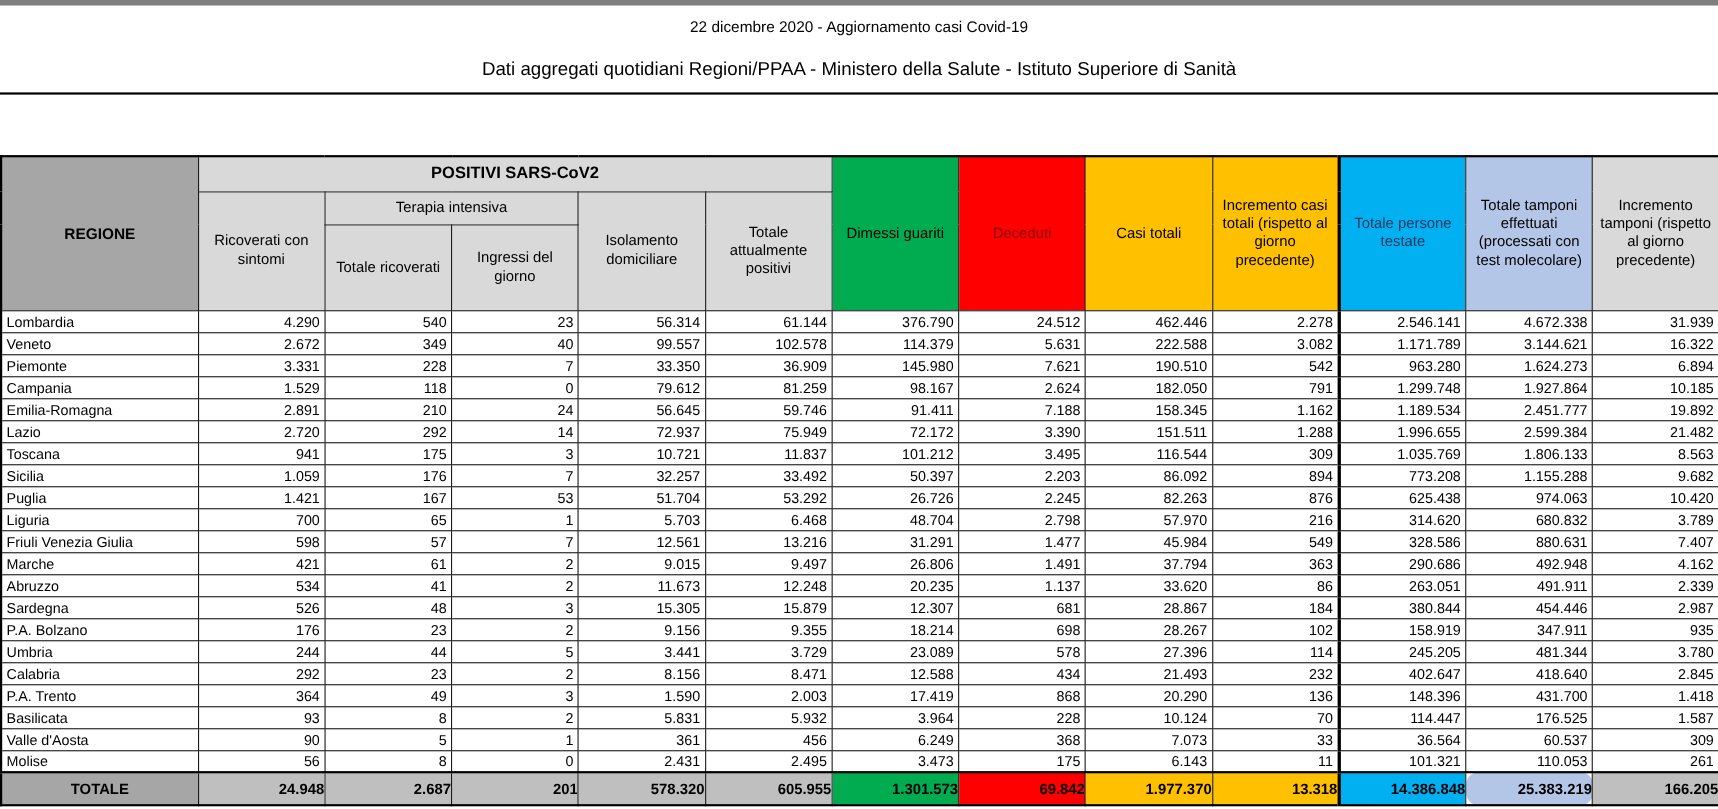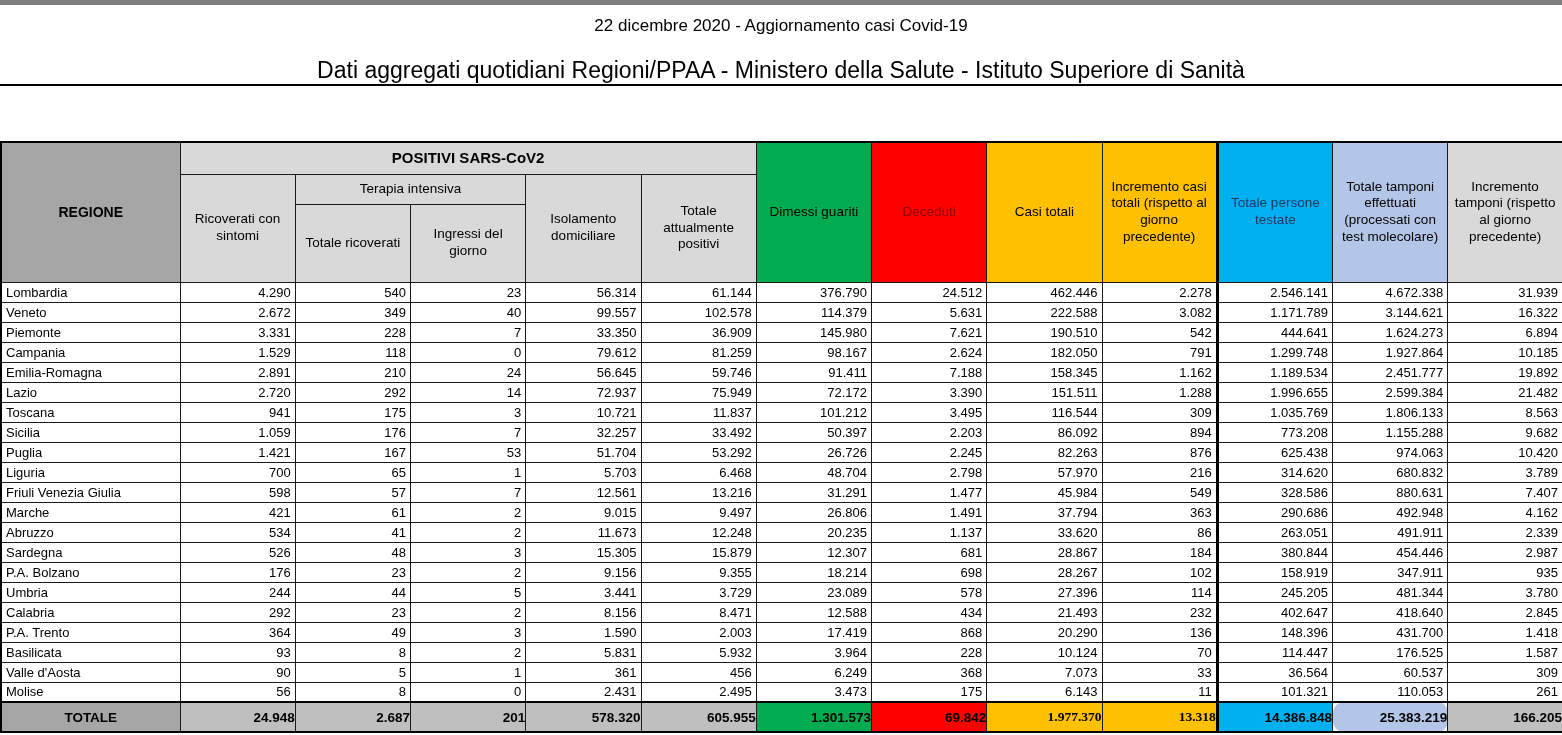--- a/index.html
+++ b/index.html
@@ -15,22 +15,22 @@
 
   
   .title-box {
     position:absolute; top:0; left:0; width:1562px; height:86px;
     border-top:5px solid #7F7F7F;
     border-bottom:2px solid #000;
     background:#fff;
     display:flex; flex-direction:column; align-items:center;
     padding-top:11px;
   }
-  .title-line1 { font-size:17px; }
-  .title-line2 { font-size:23px; margin-top:21px; }
+  .title-line1 { font-size:14px; }
+  .title-line2 { font-size:17px; margin-top:21px; }
 
   
   table.covid {
     position:absolute; top:141px; left:0;
     width:1562px;
     border-collapse:collapse;
     table-layout:fixed;
     border:2px solid #000;
   }
   .covid th, .covid td {
@@ -58,21 +58,21 @@
   .covid tbody td { font-size:13px; padding:0 4px; background:#fff; }
   .covid td.region-name { text-align:left; }
   .covid td.num { text-align:right; }
 
   .covid tr.totale-row { height:30px; border-top:2px solid #000; }
   .covid tr.totale-row td { font-weight:bold; font-size:13.5px; }
   .t-name  { background:var(--header-gray) !important; text-align:center !important;margin-top:26px; }
   .t-gray  { background:var(--totale-gray) !important; }
   .t-green { background:var(--green) !important; }
   .t-red   { background:var(--red) !important; }
-  .t-yellow{ background:var(--yellow) !important;font-family:Liberation Serif, serif; }
+  .t-yellow{ background:var(--yellow) !important; }
   .t-cyan  { background:var(--cyan) !important; }
   .t-lblue { background:var(--light-blue) !important;border-radius:11px; }
 </style>
 </head>
 <body>
 
 <div class="page">
 
   <div class="title-box">
     <div class="title-line1">22 dicembre 2020 - Aggiornamento casi Covid-19</div>
@@ -142,21 +142,21 @@
           <td class="region-name">Piemonte</td>
           <td class="num">3.331</td>
           <td class="num">228</td>
           <td class="num">7</td>
           <td class="num">33.350</td>
           <td class="num">36.909</td>
           <td class="num">145.980</td>
           <td class="num">7.621</td>
           <td class="num">190.510</td>
           <td class="num">542</td>
-          <td class="num thick-left">444.641</td>
+          <td class="num thick-left">963.280</td>
           <td class="num">1.624.273</td>
           <td class="num">6.894</td>
         </tr>
         <tr>
           <td class="region-name">Campania</td>
           <td class="num">1.529</td>
           <td class="num">118</td>
           <td class="num">0</td>
           <td class="num">79.612</td>
           <td class="num">81.259</td>

